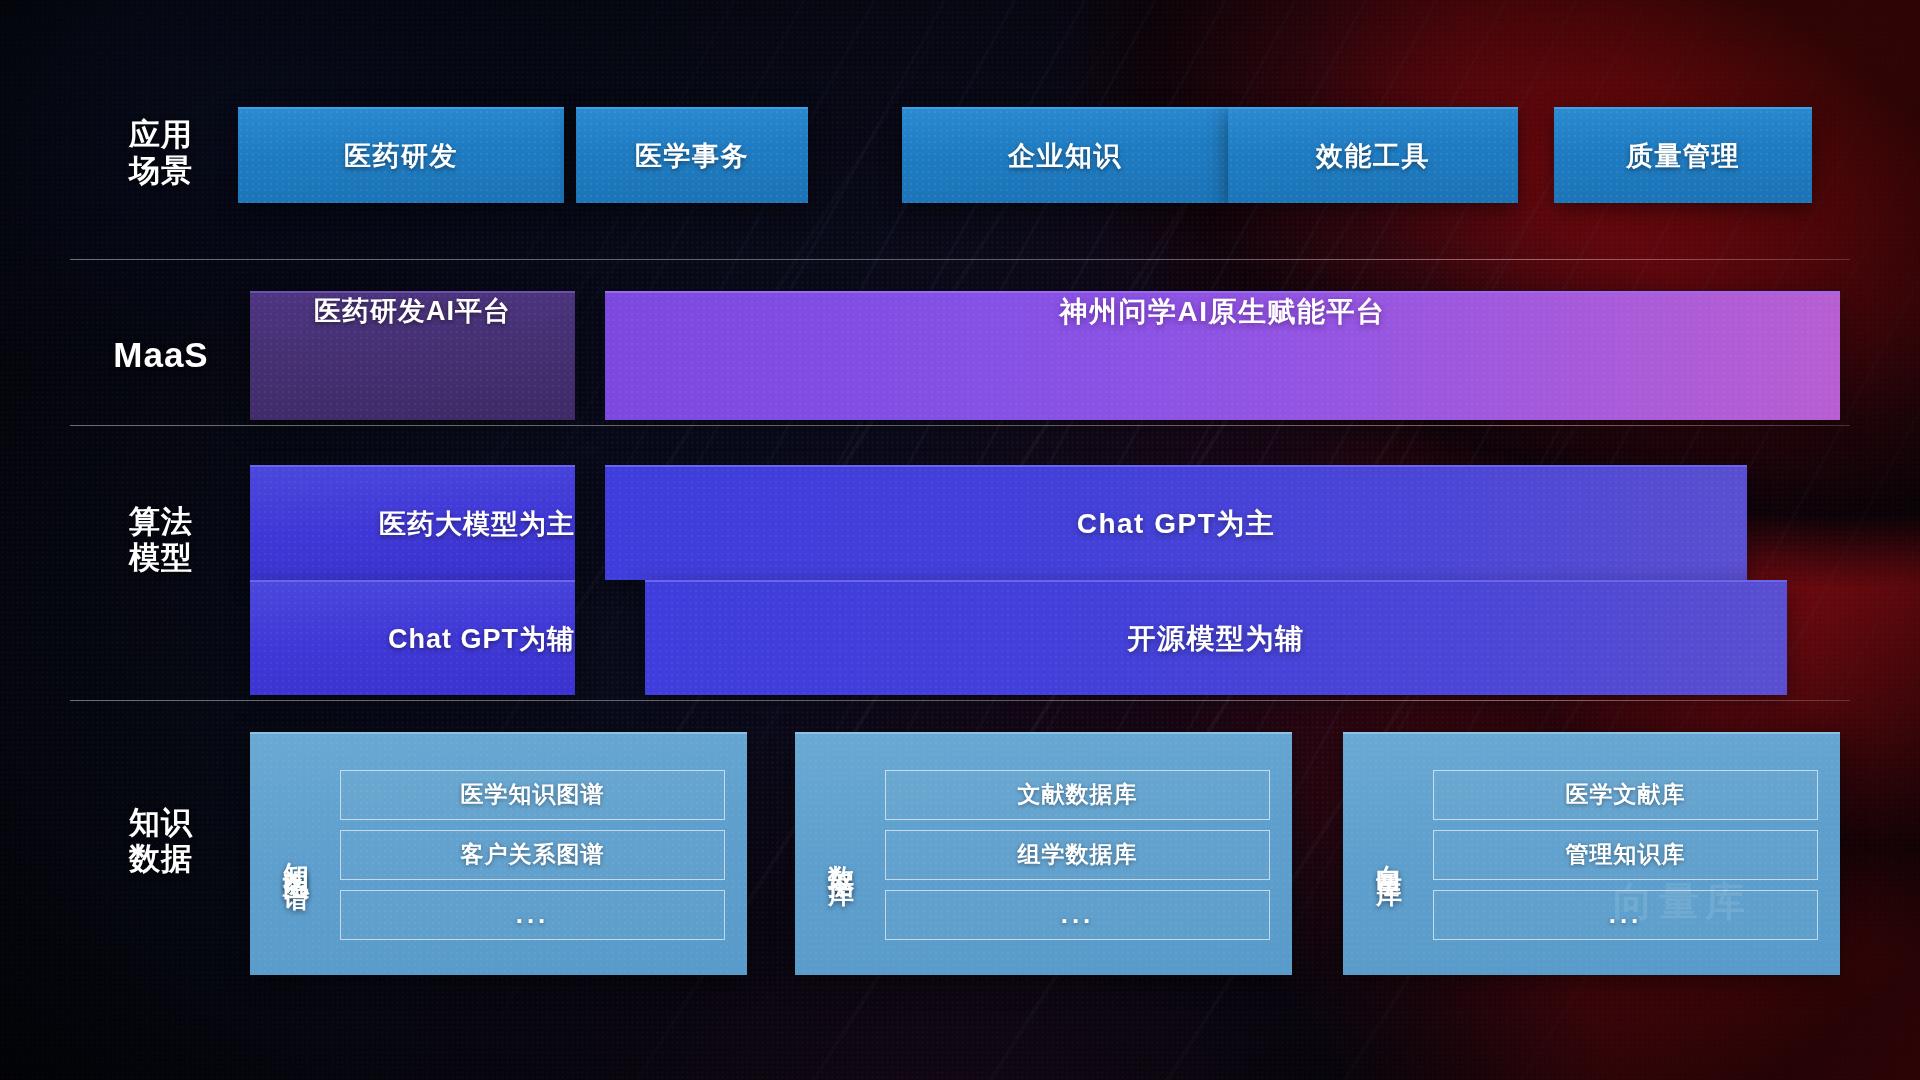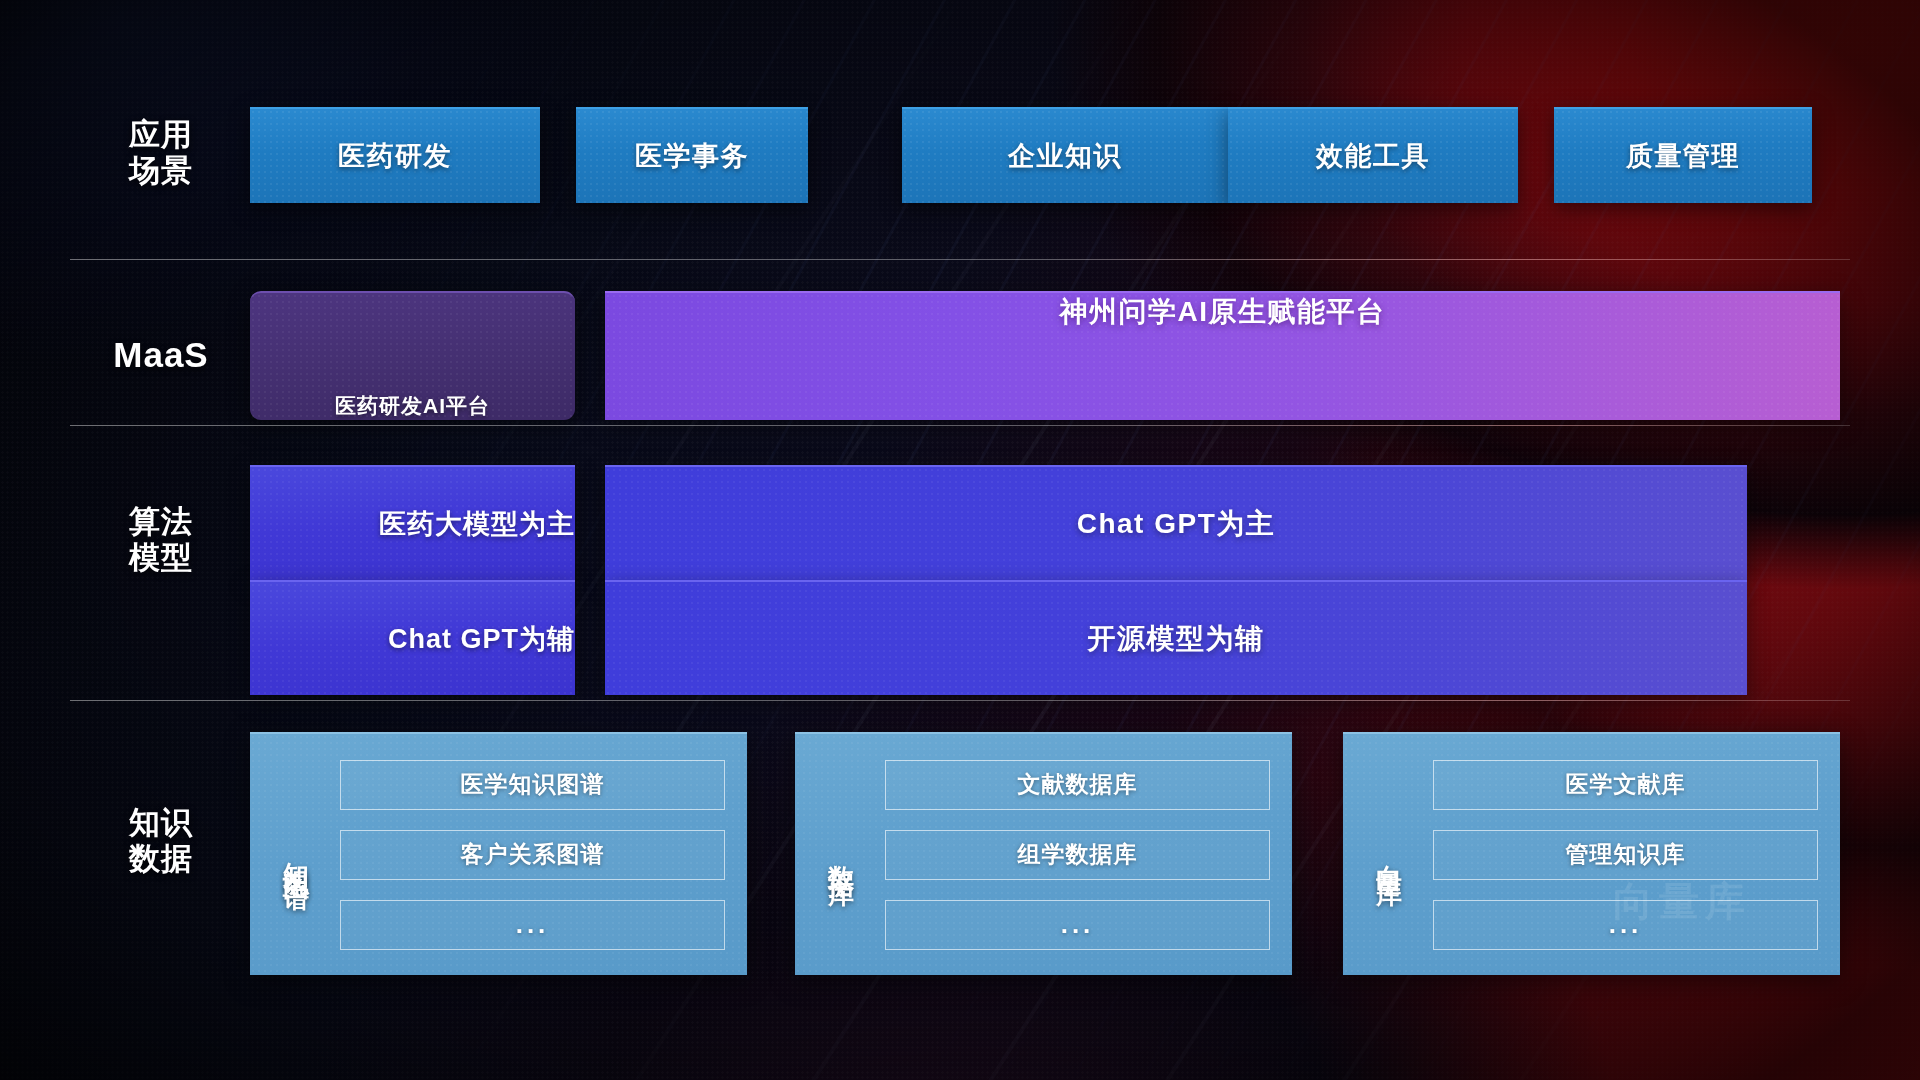--- a/index.html
+++ b/index.html
@@ -112,25 +112,24 @@
     pointer-events: none;
   }
   .app-box > span { position: relative; z-index: 2; }
 
   
   .maas-left {
     position: absolute;
     left: 250px; top: 291px; width: 325px; height: 127px;
     background: linear-gradient(176deg, #4d3580 0%, #453072 50%, #3d2a66 100%);
     border-top: 2px solid #6d4fae;
-    display: flex; align-items: flex-end; justify-content: center;
-    color: #fff; font-size: 21px; font-weight: 700; letter-spacing: 1px;
+    display: flex; align-items: flex-start; justify-content: center;
+    color: #fff; font-size: 27px; font-weight: 700; letter-spacing: 1px;
     text-shadow: 0 2px 5px rgba(0,0,0,.5);
     box-shadow: 0 6px 22px rgba(0,0,0,.45);
-    border-radius: 11px;
   }
   .maas-right {
     position: absolute;
     left: 605px; top: 291px; width: 1235px; height: 127px;
     background: linear-gradient(92deg, #7b49e0 0%, #8350e6 28%, #9455e2 58%, #a95bd9 82%, #b75ed2 100%);
     border-top: 2px solid #9a6bf0;
     display: flex; justify-content: center;
     color: #fff; font-size: 28px; font-weight: 700; letter-spacing: 1.5px;
     text-shadow: 0 2px 6px rgba(60,10,90,.5);
     box-shadow: 0 6px 22px rgba(0,0,0,.4);
@@ -181,21 +180,21 @@
     writing-mode: vertical-rl;
     letter-spacing: 7px;
     text-shadow: 0 2px 5px rgba(0,0,0,.45);
     padding-left: 10px;
   }
   .kd-items {
     position: relative; z-index: 2;
     flex: 1;
     display: flex; flex-direction: column;
     justify-content: center;
-    gap: 20px;
+    gap: 10px;
     padding: 14px 22px 14px 6px;
   }
   .kd-item {
     height: 48px;
     border: 1px solid rgba(255,255,255,.62);
     display: flex; align-items: center; justify-content: center;
     color: #fff; font-size: 23px; font-weight: 700; letter-spacing: 1px;
     text-shadow: 0 1px 4px rgba(0,0,0,.4);
     background: rgba(255,255,255,.035);
   }
@@ -220,21 +219,21 @@
   <div class="bg-dots"></div>
   <div class="bg-vignette"></div>
 
   <div class="content">
 
     <div class="row-label" style="top:117px; font-size:31px;">
       <div>应用</div>
       <div>场景</div>
     </div>
 
-    <div class="app-box" style="left:250px;  width:290px;align-items:center;">
+    <div class="app-box" style="left:238px;  width:326px;align-items:center;">
       <div class="texture"></div>
       <span>医药研发</span>
     </div>
     <div class="app-box" style="left:576px;  width:232px;">
       <div class="texture"></div>
       <span>医学事务</span>
     </div>
     <div class="app-box" style="left:902px;  width:326px;">
       <div class="texture"></div>
       <span>企业知识</span>
@@ -276,21 +275,21 @@
     </div>
     <div class="algo-right" style="top:465px;">
       <div class="tex-dots"></div>
       <span>Chat GPT为主</span>
     </div>
 
     <div class="algo-left" style="top:580px;">
       <div class="tex-dots"></div>
       <span>Chat GPT为辅</span>
     </div>
-    <div class="algo-right" style="top:580px;">
+    <div class="algo-right" style="top:580px;margin-left:40px;">
       <div class="tex-dots"></div>
       <span>开源模型为辅</span>
     </div>
 
     <div class="divider" style="top:700px;"></div>
 
     <div class="row-label" style="top:805px; font-size:31px;">
       <div>知识</div>
       <div>数据</div>
     </div>

